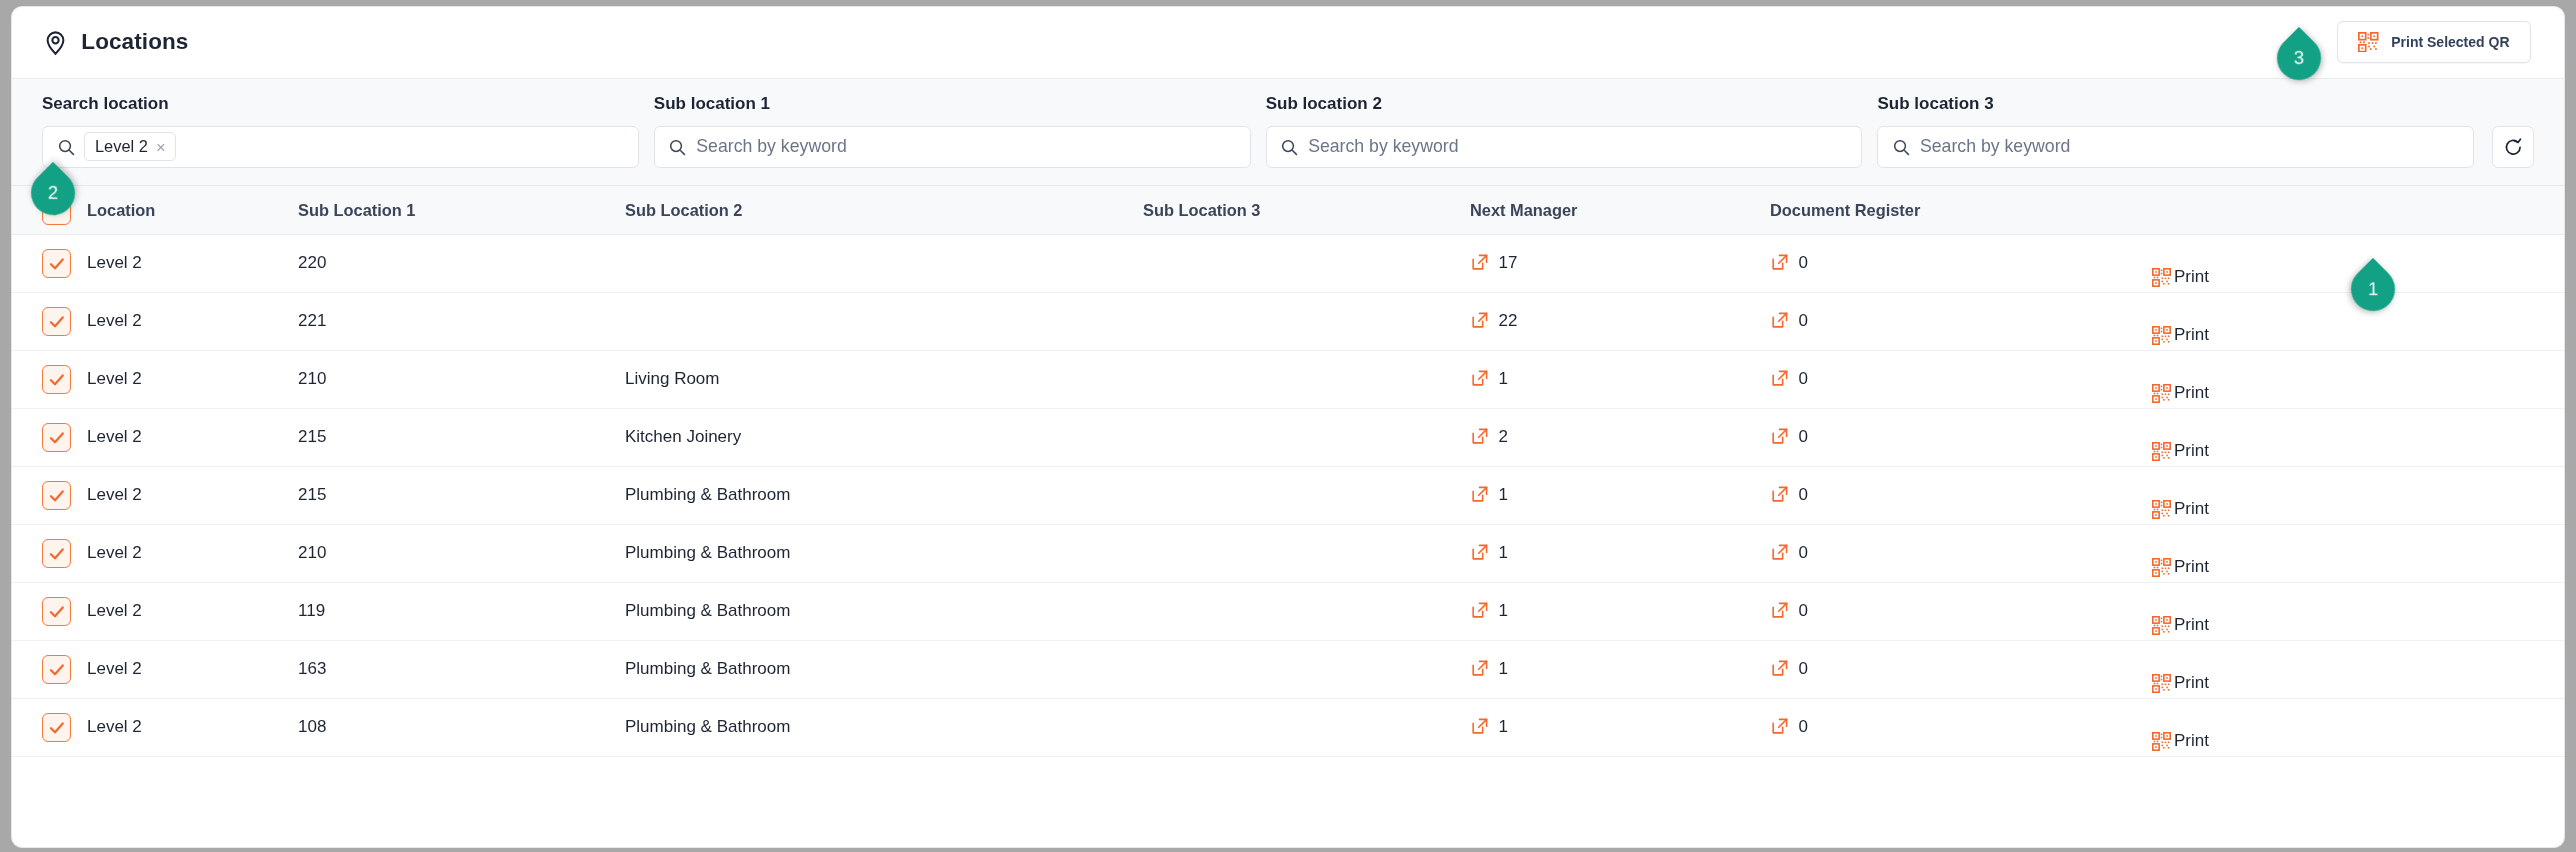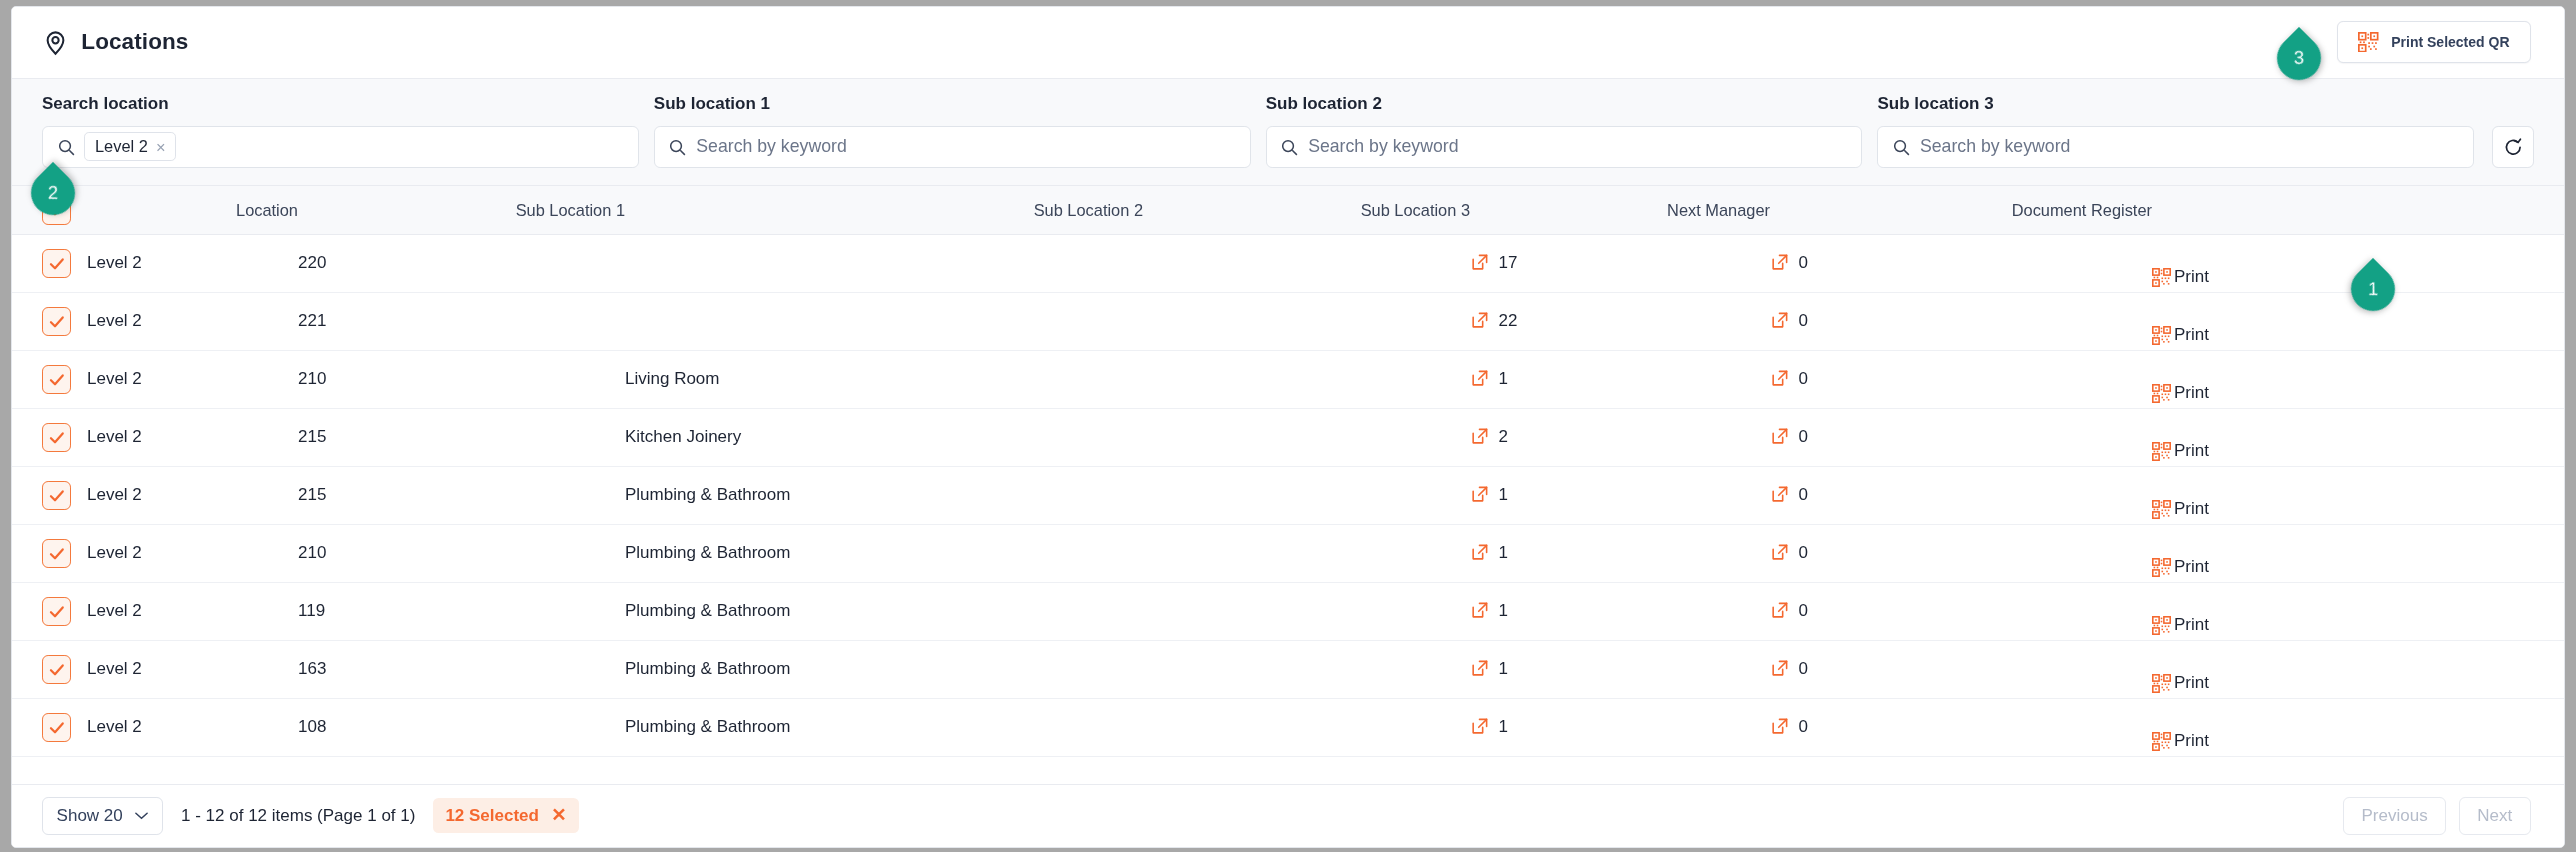--- a/index.html
+++ b/index.html
@@ -8,21 +8,21 @@
     background: #a8a8a8;
     font-family: "Liberation Sans", sans-serif;
     overflow: hidden;
   }
   .app {
     position: absolute;
     left: 11px; top: 5.5px;
     width: 2554px; height: 842px;
     background: #ffffff;
     border: 0.7px solid #e4e7ec;
-    border-radius: 5px;
+    border-radius: 11px;
     overflow: hidden;
   }
 
   
   .page-header {
     height: 72px;
     display: flex; align-items: center;
     padding: 0 33px 0 30px;
     border-bottom: 0.7px solid #e9ebf0;
     background: #fff;
@@ -104,22 +104,22 @@
     display: flex; align-items: center; justify-content: center;
     cursor: pointer; margin-left: 2.7px;
   }
   .refresh-glyph { width: 20.5px; height: 20.5px; display:block; }
 
   
   .tbl { width: 100%; border-collapse: collapse; table-layout: fixed; }
   .tbl thead th {
     background: #f8f9fb;
     height: 48px;
-    font-size: 16.4px; font-weight: 400; color: #3b4559;
-    text-align: right; vertical-align: middle;
+    font-size: 16.4px; font-weight: 700; color: #3b4559;
+    text-align: left; vertical-align: middle;
     border-bottom: 0.7px solid #e9ebf0;
   }
   .tbl tbody td {
     height: 58px;
     font-size: 17px; color: #1d2433;
     vertical-align: middle;
     border-bottom: 0.7px solid #eef0f4;
   }
   .col-check { width: 75px; padding-left: 30px; }
   .col-loc   { width: 211px; }
@@ -866,33 +866,14 @@
                   <rect x="2" y="11" width="2" height="2"></rect>
                   <rect x="6" y="11" width="2" height="2"></rect>
                 </svg>
               </span>
               <span class="print-label">Print</span>
             </span></td>
         </tr>
       </tbody>
   </table>
 
-  <div class="footer">
-    <div class="show-select">
-      <span>Show 20</span>
-      <span>
-        <svg class="chev" viewBox="0 0 24 14" fill="none" stroke="#33415c" stroke-width="2.4" stroke-linecap="round">
-          <polyline points="3,3 12,11 21,3"></polyline>
-        </svg>
-      </span>
-    </div>
-    <span class="pager-info">1 - 12 of 12 items (Page 1 of 1)</span>
-    <div class="selected-pill">
-      <span>12 Selected</span>
-      <span class="pill-x">✕</span>
-    </div>
-    <div class="pager-right">
-      <button class="pg-btn">Previous</button>
-      <button class="pg-btn">Next</button>
-    </div>
-  </div>
 </div>
 
 
 </body></html>

